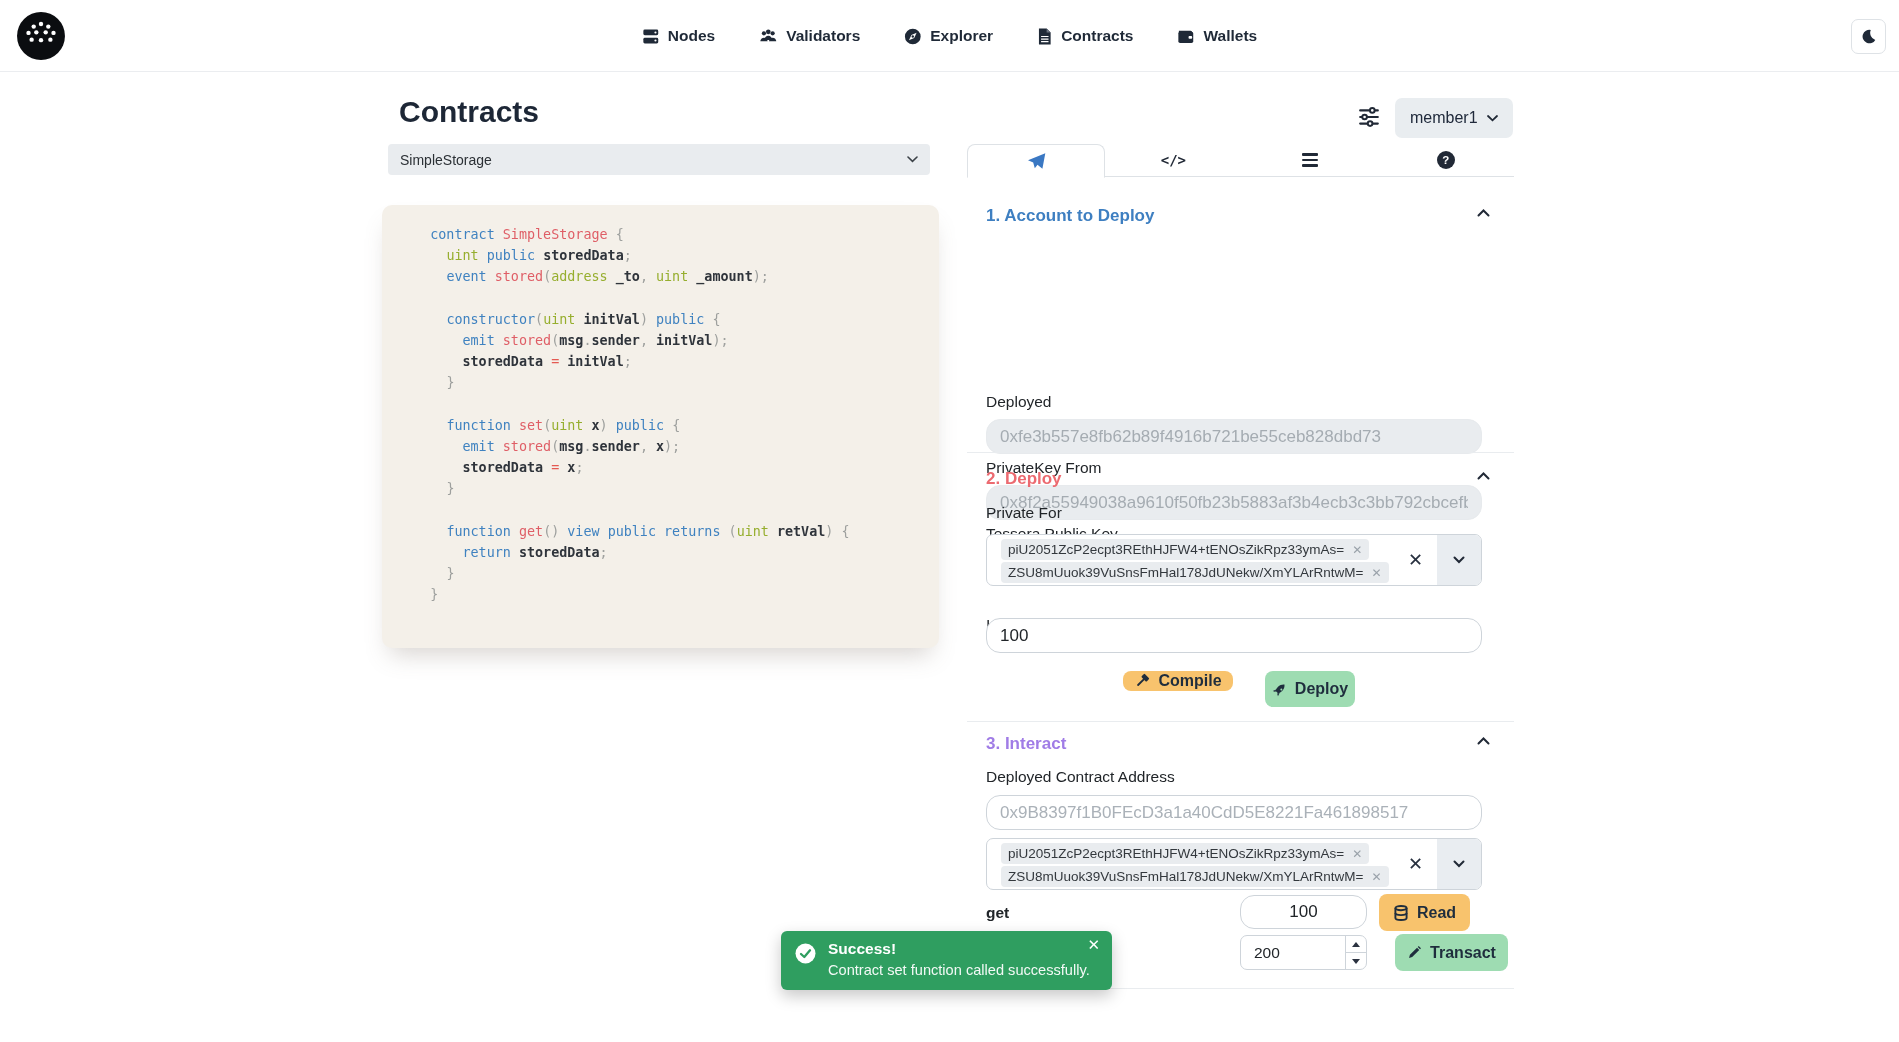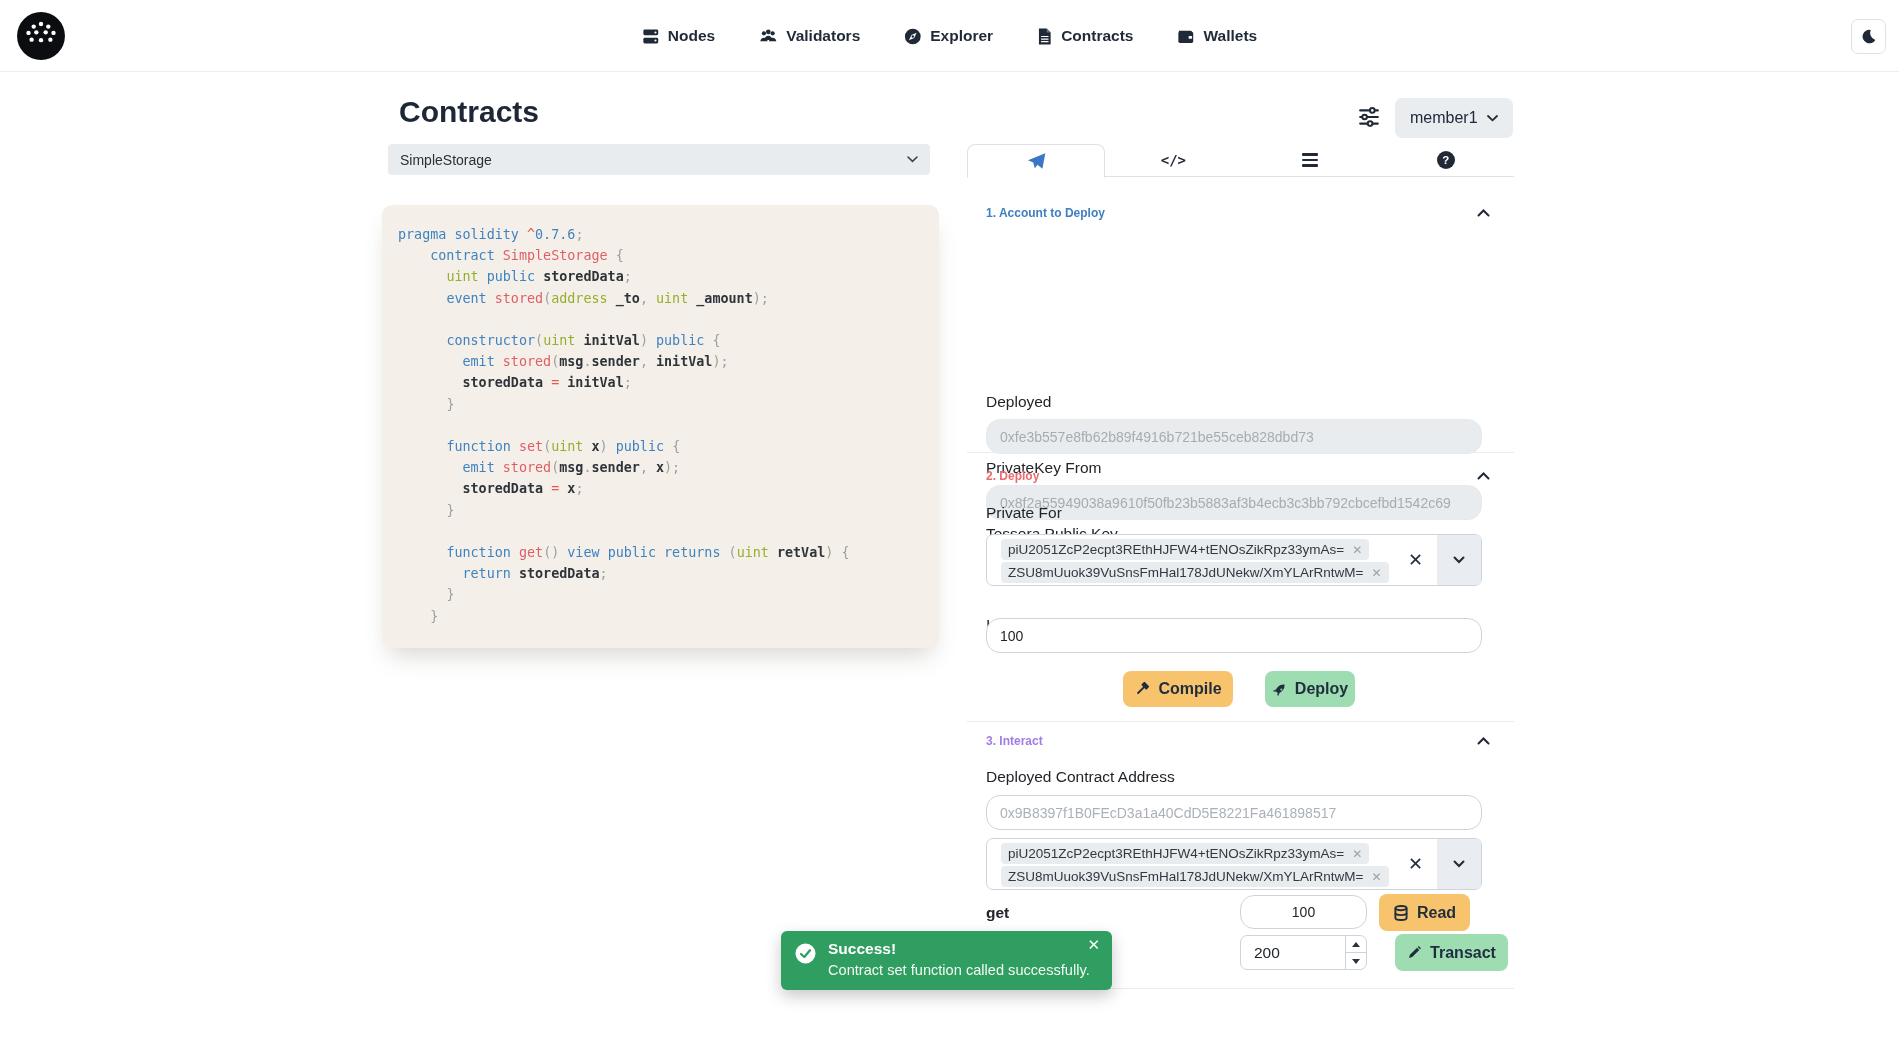--- a/index.html
+++ b/index.html
@@ -38,27 +38,27 @@
   
   .panel { position:absolute; left:967px; top:144px; width:547px; height:846px; }
   .tabbar { position:absolute; left:0; top:0; width:547px; height:33px; border-bottom:1px solid #dee2e6; display:flex; }
   .tab { flex:1; display:flex; align-items:center; justify-content:center; cursor:pointer; }
   .tab.active { background:#fff; border:1px solid #dee2e6; border-bottom:1px solid #fff; border-radius:8px 8px 0 0; height:34px; }
   .code-glyph { font-family:"DejaVu Sans Mono", monospace; font-weight:700; font-size:14px; color:#212936; }
   .list-icon { display:flex; flex-direction:column; gap:3px; }
   .list-icon i { display:block; width:16px; height:2.4px; background:#212936; border-radius:1px; }
   .q-circle { width:18px; height:18px; border-radius:50%; background:#212936; color:#fff; font-size:11.5px; font-weight:700; display:flex; align-items:center; justify-content:center; }
 
-  .sec-head { position:absolute; left:19px; right:24px; height:22px; font-size:12px; font-weight:700; cursor:pointer; }
+  .sec-head { position:absolute; left:19px; right:24px; height:22px; font-size:17px; font-weight:700; cursor:pointer; }
   .sec-head .collapse { position:absolute; right:0; top:3px; }
   .sec1 { color:var(--section1_blue); }
   .sec2 { color:var(--section2_red); }
   .sec3 { color:var(--section3_purple); }
   .flabel { position:absolute; left:19px; font-size:15.5px; color:#212529; }
-  .inp { position:absolute; left:19px; width:496px; height:35px; border:1px solid #ced4da; border-radius:14px; background:#fff; font-family:inherit; font-size:14px; color:#212529; padding:4px 13px; }
+  .inp { position:absolute; left:19px; width:496px; height:35px; border:1px solid #ced4da; border-radius:14px; background:#fff; font-family:inherit; font-size:17px; color:#212529; padding:4px 13px; }
   .inp:disabled { background:var(--disabled_bg); border-color:#e7eaed; color:#a5acb2; -webkit-text-fill-color:#a5acb2; opacity:1; }
   .inp::placeholder { color:#aab1b8; opacity:1; }
   .divider { position:absolute; left:0; width:547px; height:1px; background:#e9ecef; }
 
   .ms { position:absolute; left:19px; width:496px; height:52px; border:1px solid #ced4da; border-radius:7px; background:#fff; }
   .ms-tags { position:absolute; left:14px; top:4px; display:flex; flex-direction:column; gap:2px; align-items:flex-start; }
   .tag { display:flex; align-items:center; gap:8px; background:var(--tag_bg); border-radius:4px; padding:0 7px; height:21px; font-size:13.5px; color:#33383d; }
   .tag-x { color:#99a1a9; font-size:12px; cursor:pointer; line-height:1; }
   .ms-clear { position:absolute; right:58px; top:50%; transform:translateY(-50%); font-size:18px; color:#27303f; cursor:pointer; line-height:1; }
   .ms-caret { position:absolute; right:0; top:0; bottom:0; width:44px; background:var(--caret_seg_bg); border-radius:0 6px 6px 0; display:flex; align-items:center; justify-content:center; cursor:pointer; }
@@ -190,21 +190,20 @@
 
   <div class="contract-select">
     <span>SimpleStorage</span>
     <svg class="sel-caret" width="11" height="7" viewBox="0 0 11 7">
         <polyline points="1,1 5.5,5.3 10,1" fill="none" stroke="#3c4248" stroke-width="1.6" stroke-linecap="round"></polyline>
       </svg>
   </div>
 
   <div class="code-card">
     <div class="code">
-        <div class="cl"><span class="tk-k">pragma</span><span class="tk-w"> </span><span class="tk-k">solidity</span><span class="tk-w"> </span><span class="tk-o">^</span><span class="tk-n">0.7.6</span><span class="tk-p">;</span></div>
         <div class="cl"><span class="tk-w">    </span><span class="tk-k">contract</span><span class="tk-w"> </span><span class="tk-f">SimpleStorage</span><span class="tk-w"> </span><span class="tk-p">{</span></div>
         <div class="cl"><span class="tk-w">      </span><span class="tk-t">uint</span><span class="tk-w"> </span><span class="tk-k">public</span><span class="tk-w"> </span><span class="tk-i">storedData</span><span class="tk-p">;</span></div>
         <div class="cl"><span class="tk-w">      </span><span class="tk-k">event</span><span class="tk-w"> </span><span class="tk-f">stored</span><span class="tk-p">(</span><span class="tk-t">address</span><span class="tk-w"> </span><span class="tk-i">_to</span><span class="tk-p">,</span><span class="tk-w"> </span><span class="tk-t">uint</span><span class="tk-w"> </span><span class="tk-i">_amount</span><span class="tk-p">);</span></div>
         <div class="cl">&nbsp;</div>
         <div class="cl"><span class="tk-w">      </span><span class="tk-k">constructor</span><span class="tk-p">(</span><span class="tk-t">uint</span><span class="tk-w"> </span><span class="tk-i">initVal</span><span class="tk-p">)</span><span class="tk-w"> </span><span class="tk-k">public</span><span class="tk-w"> </span><span class="tk-p">{</span></div>
         <div class="cl"><span class="tk-w">        </span><span class="tk-k">emit</span><span class="tk-w"> </span><span class="tk-f">stored</span><span class="tk-p">(</span><span class="tk-i">msg</span><span class="tk-p">.</span><span class="tk-i">sender</span><span class="tk-p">,</span><span class="tk-w"> </span><span class="tk-i">initVal</span><span class="tk-p">);</span></div>
         <div class="cl"><span class="tk-w">        </span><span class="tk-i">storedData</span><span class="tk-w"> </span><span class="tk-o">=</span><span class="tk-w"> </span><span class="tk-i">initVal</span><span class="tk-p">;</span></div>
         <div class="cl"><span class="tk-w">      </span><span class="tk-p">}</span></div>
         <div class="cl">&nbsp;</div>
         <div class="cl"><span class="tk-w">      </span><span class="tk-k">function</span><span class="tk-w"> </span><span class="tk-f">set</span><span class="tk-p">(</span><span class="tk-t">uint</span><span class="tk-w"> </span><span class="tk-i">x</span><span class="tk-p">)</span><span class="tk-w"> </span><span class="tk-k">public</span><span class="tk-w"> </span><span class="tk-p">{</span></div>
@@ -277,21 +276,21 @@
       </div>
       <span class="ms-clear">✕</span>
       <span class="ms-caret">
         <svg width="12" height="8" viewBox="0 0 12 8">
             <polyline points="1.5,1.5 6,6 10.5,1.5" fill="none" stroke="#212936" stroke-width="2" stroke-linecap="round"></polyline>
           </svg>
       </span>
     </div>
     <div class="flabel" style="top:448px;margin-top:24px;">Initial Storage Value</div>
     <input class="inp" style="top: 474px;" value="100">
-    <button class="btn btn-warn" style="left:156px; top:527px; width:110px; height:36px;">
+    <button class="btn btn-warn" style="left:156px; top:527px; width:110px; height:20px;">
       <svg width="16" height="16" viewBox="0 0 16 16">
           <g fill="#1f2d3d" transform="rotate(45 8 8)">
             <rect x="4.4" y="1" width="7.2" height="4.6" rx="1"></rect>
             <rect x="7.1" y="5" width="1.9" height="9.5" rx=".9"></rect>
           </g>
         </svg>
       <span>Compile</span>
     </button>
     <button class="btn btn-green" style="left:282px; top:527px; width:90px; height:36px;">
       <svg width="15" height="15" viewBox="0 0 16 16">

